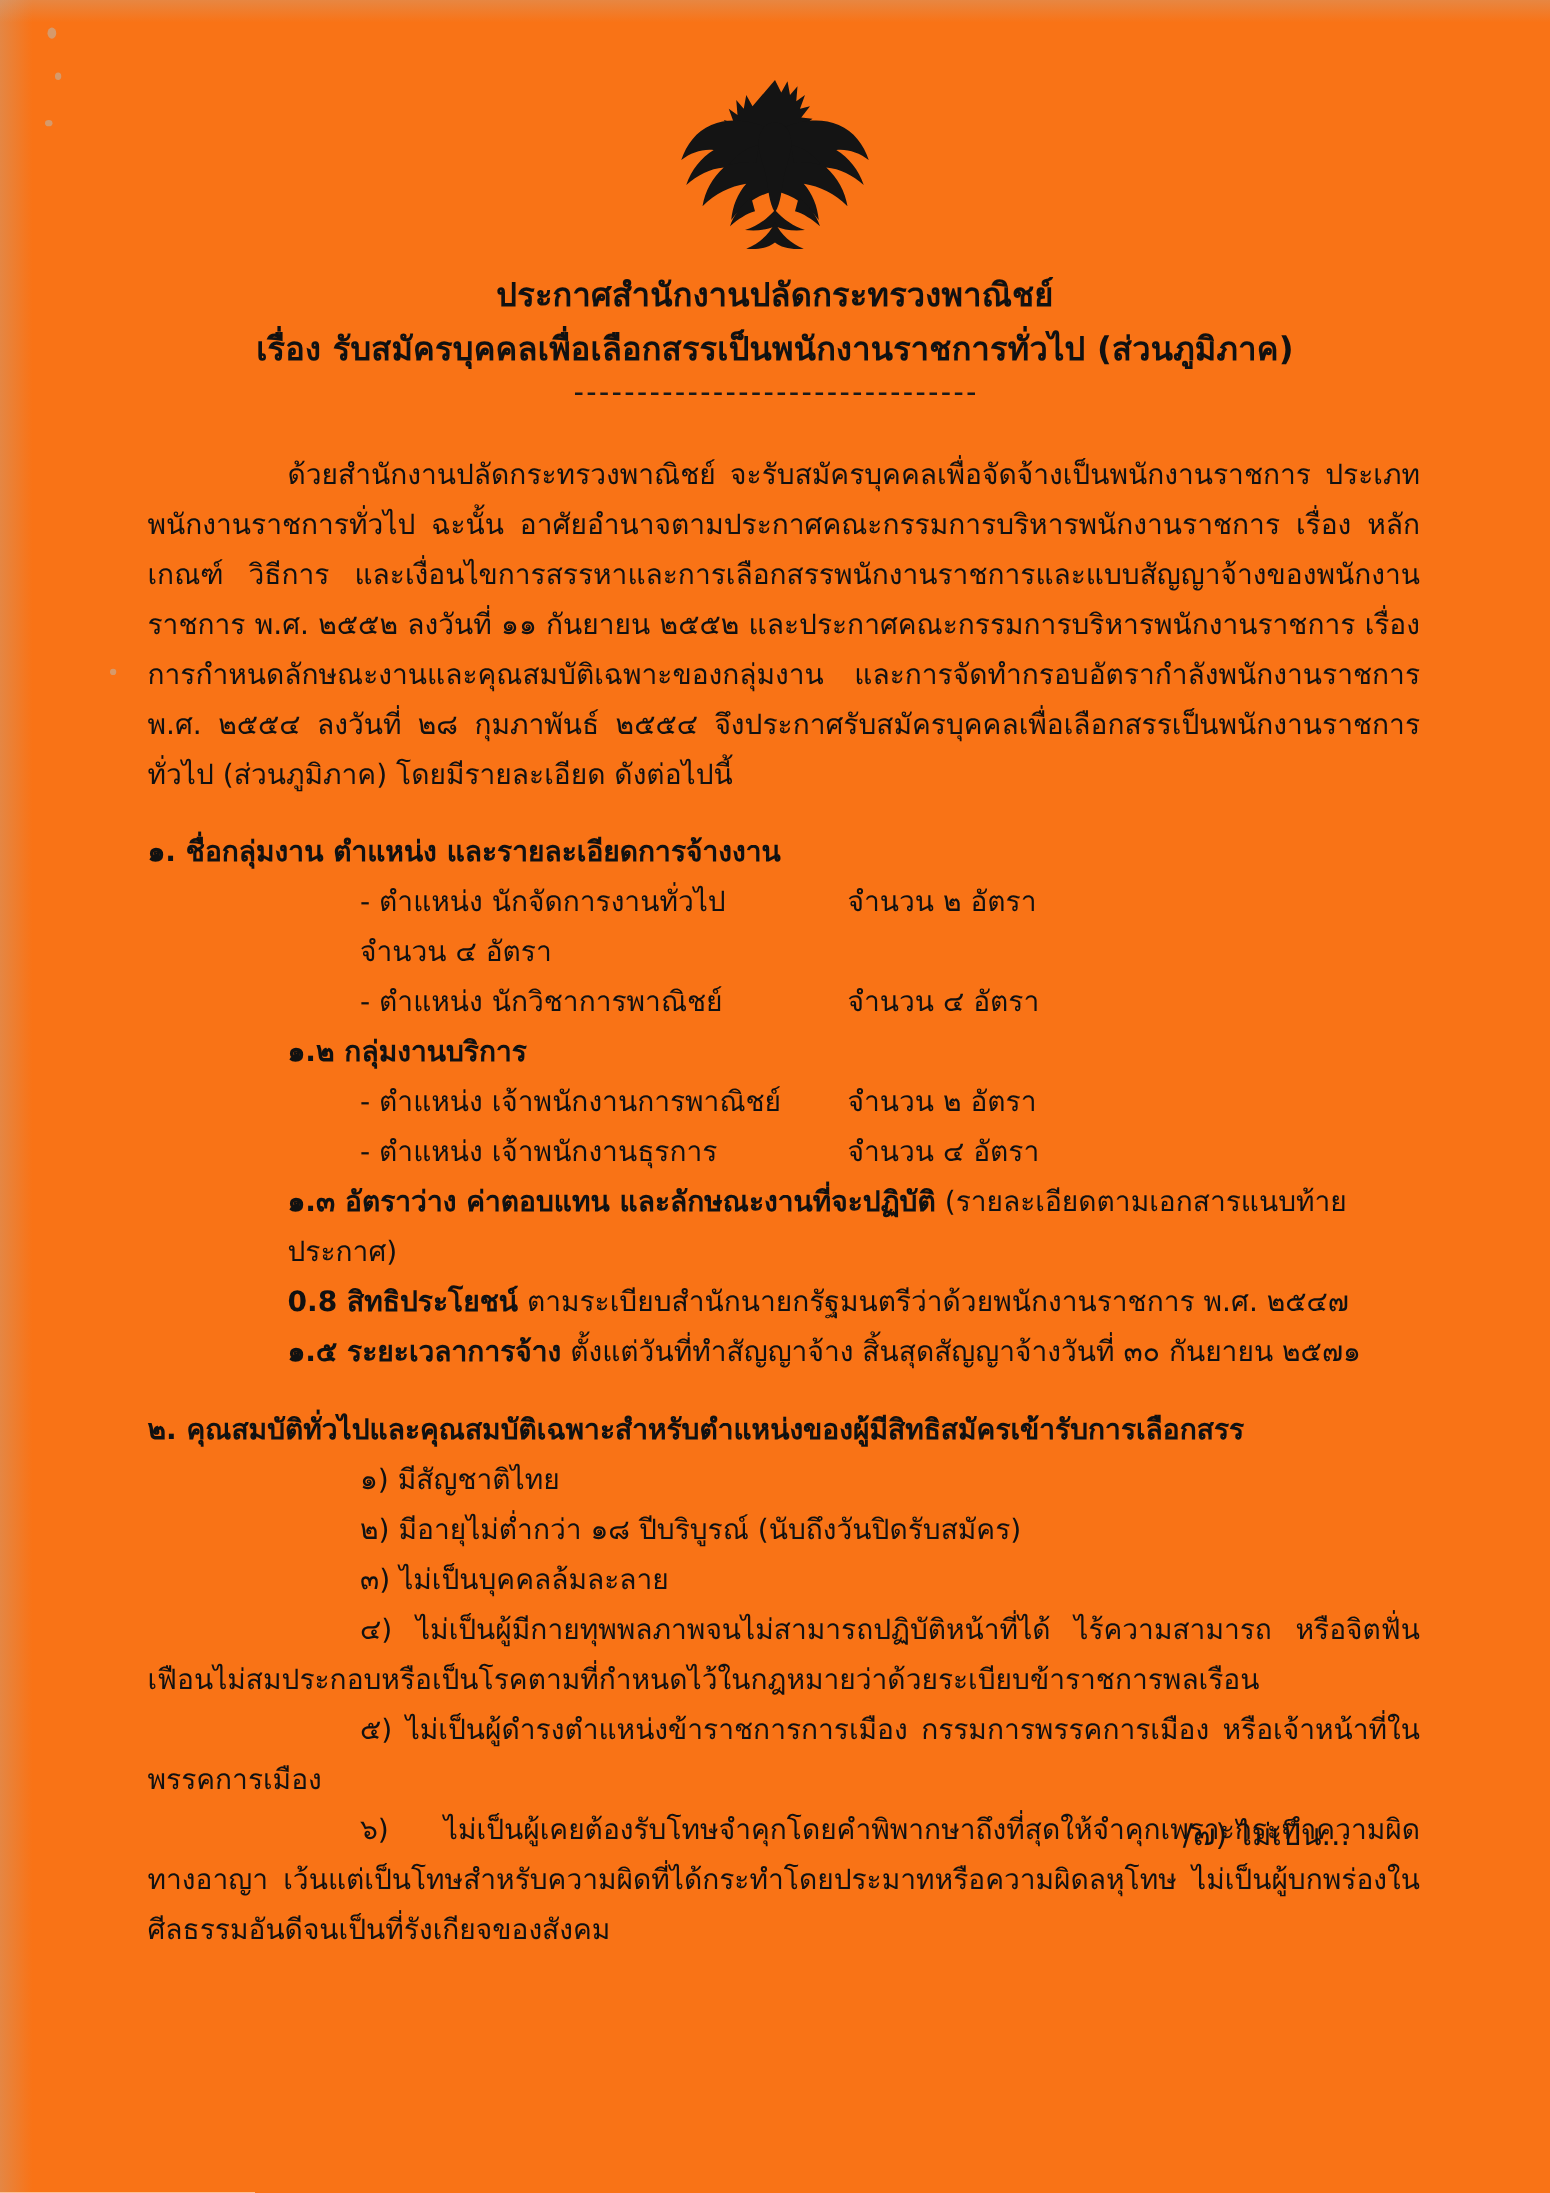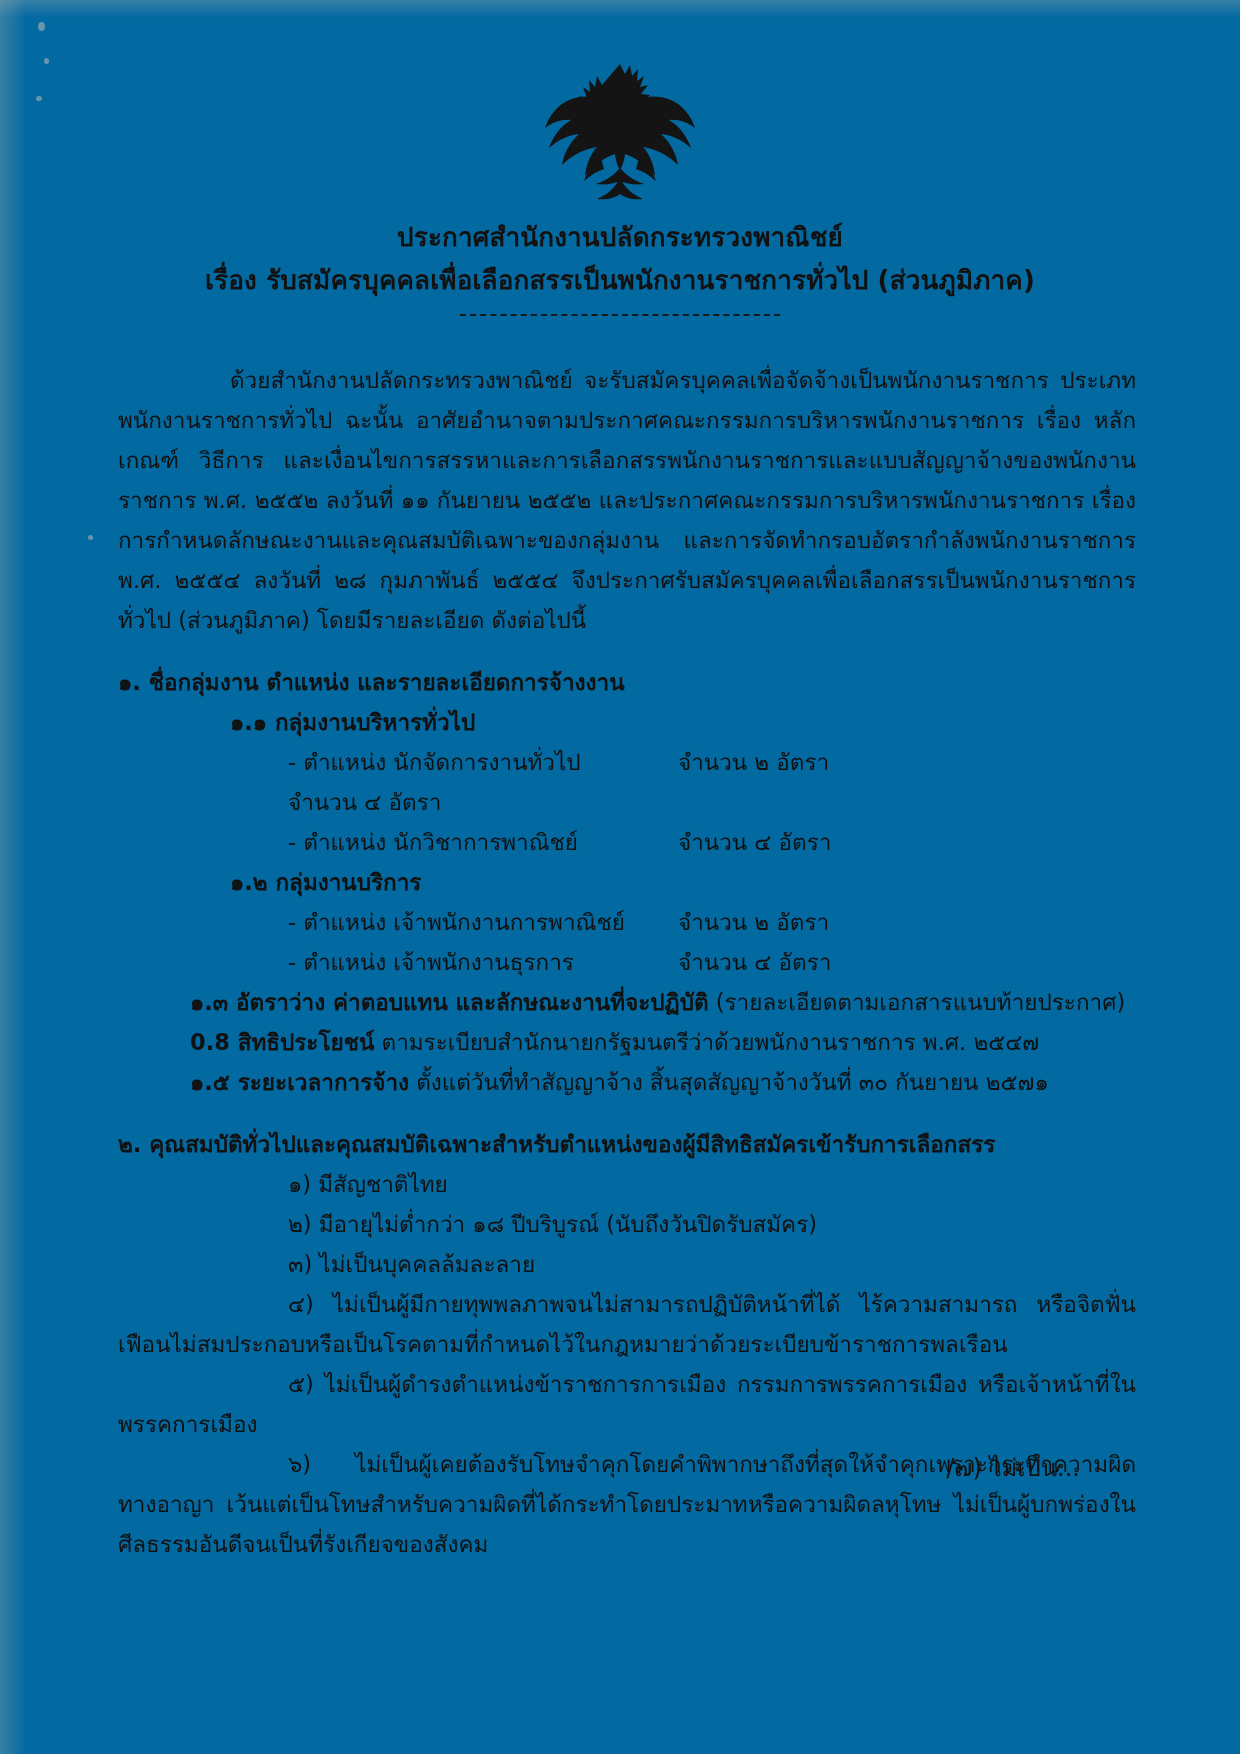--- a/index.html
+++ b/index.html
@@ -6,21 +6,21 @@
   html, body {
     margin: 0;
     padding: 0;
     background: #ffffff;
   }
   .page {
     position: relative;
     width: 1240px;
     height: 1754px;
     margin: 0 auto;
-    background: #0369a1;
+    background: #f97316;
     font-family: "DejaVu Sans", "Liberation Sans", sans-serif;
     color: #111111;
     overflow: hidden;
   }
 
   
   .scan-edge-left {
     position: absolute;
     left: 0; top: 0;
     width: 26px; height: 100%;
@@ -110,21 +110,21 @@
   .pos-row {
     display: flex;
     margin-left: 170px;
     line-height: 40px;
     font-size: 22.5px;
   }
   .pos-label { width: 390px; flex: 0 0 390px; }
   .pos-count { flex: 0 0 auto; }
 
   .sub-item {
-    margin-left: 72px;
+    margin-left: 112px;
     font-size: 22.5px;
     line-height: 40px;
     font-weight: 700;
   }
   .sub-item .thin { font-weight: 400; }
 
   .q-item {
     margin-left: 0;
     text-indent: 170px;
     font-size: 22.5px;
@@ -181,21 +181,20 @@
     <hr class="rule">
   </div>
 
   <div class="body">
 
     <p class="para">ด้วยสำนักงานปลัดกระทรวงพาณิชย์ จะรับสมัครบุคคลเพื่อจัดจ้างเป็นพนักงานราชการ ประเภทพนักงานราชการทั่วไป ฉะนั้น อาศัยอำนาจตามประกาศคณะกรรมการบริหารพนักงานราชการ เรื่อง หลักเกณฑ์ วิธีการ และเงื่อนไขการสรรหาและการเลือกสรรพนักงานราชการและแบบสัญญาจ้างของพนักงานราชการ พ.ศ. ๒๕๕๒ ลงวันที่ ๑๑ กันยายน ๒๕๕๒ และประกาศคณะกรรมการบริหารพนักงานราชการ เรื่อง การกำหนดลักษณะงานและคุณสมบัติเฉพาะของกลุ่มงาน และการจัดทำกรอบอัตรากำลังพนักงานราชการ พ.ศ. ๒๕๕๔ ลงวันที่ ๒๘ กุมภาพันธ์ ๒๕๕๔ จึงประกาศรับสมัครบุคคลเพื่อเลือกสรรเป็นพนักงานราชการทั่วไป (ส่วนภูมิภาค) โดยมีรายละเอียด ดังต่อไปนี้</p>
 
     <div class="section">
       <div class="section-head">๑. ชื่อกลุ่มงาน ตำแหน่ง และรายละเอียดการจ้างงาน</div>
 
-      <div class="lvl2">๑.๑ กลุ่มงานบริหารทั่วไป</div>
 
       <div class="pos-row">
         <span class="pos-label">- ตำแหน่ง นักจัดการงานทั่วไป</span>
         <span class="pos-count">จำนวน ๒ อัตรา</span>
       </div>
       <div class="pos-row">
         <span class="pos-count">จำนวน ๔ อัตรา</span>
       </div>
       <div class="pos-row">
         <span class="pos-label">- ตำแหน่ง นักวิชาการพาณิชย์</span>

